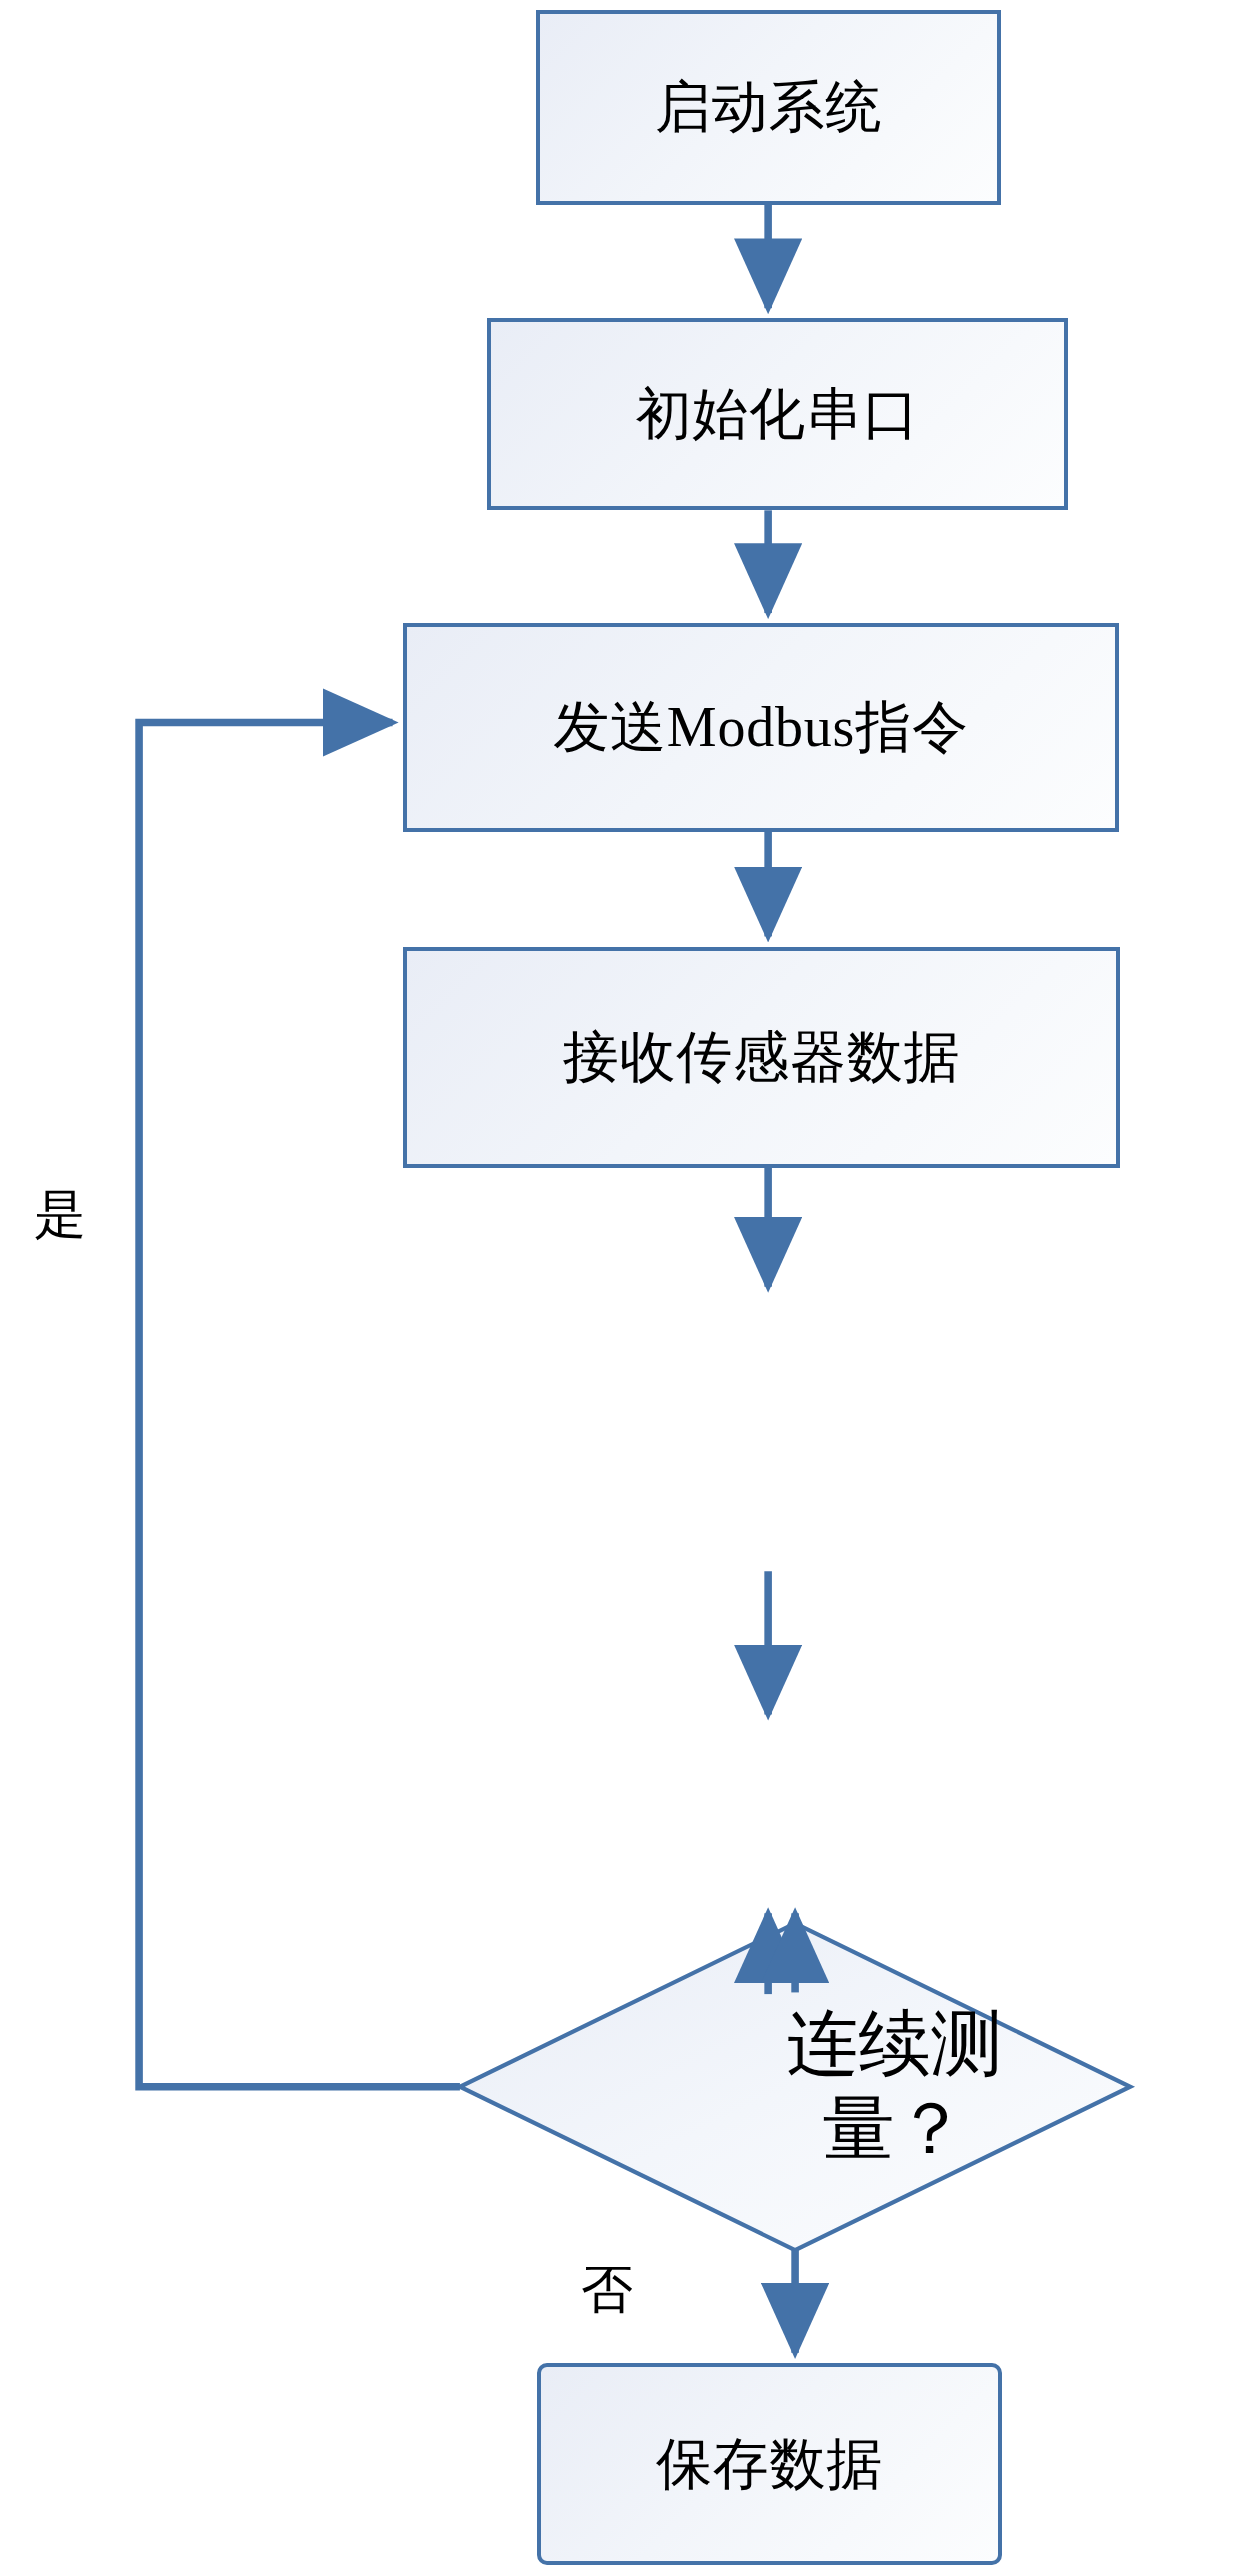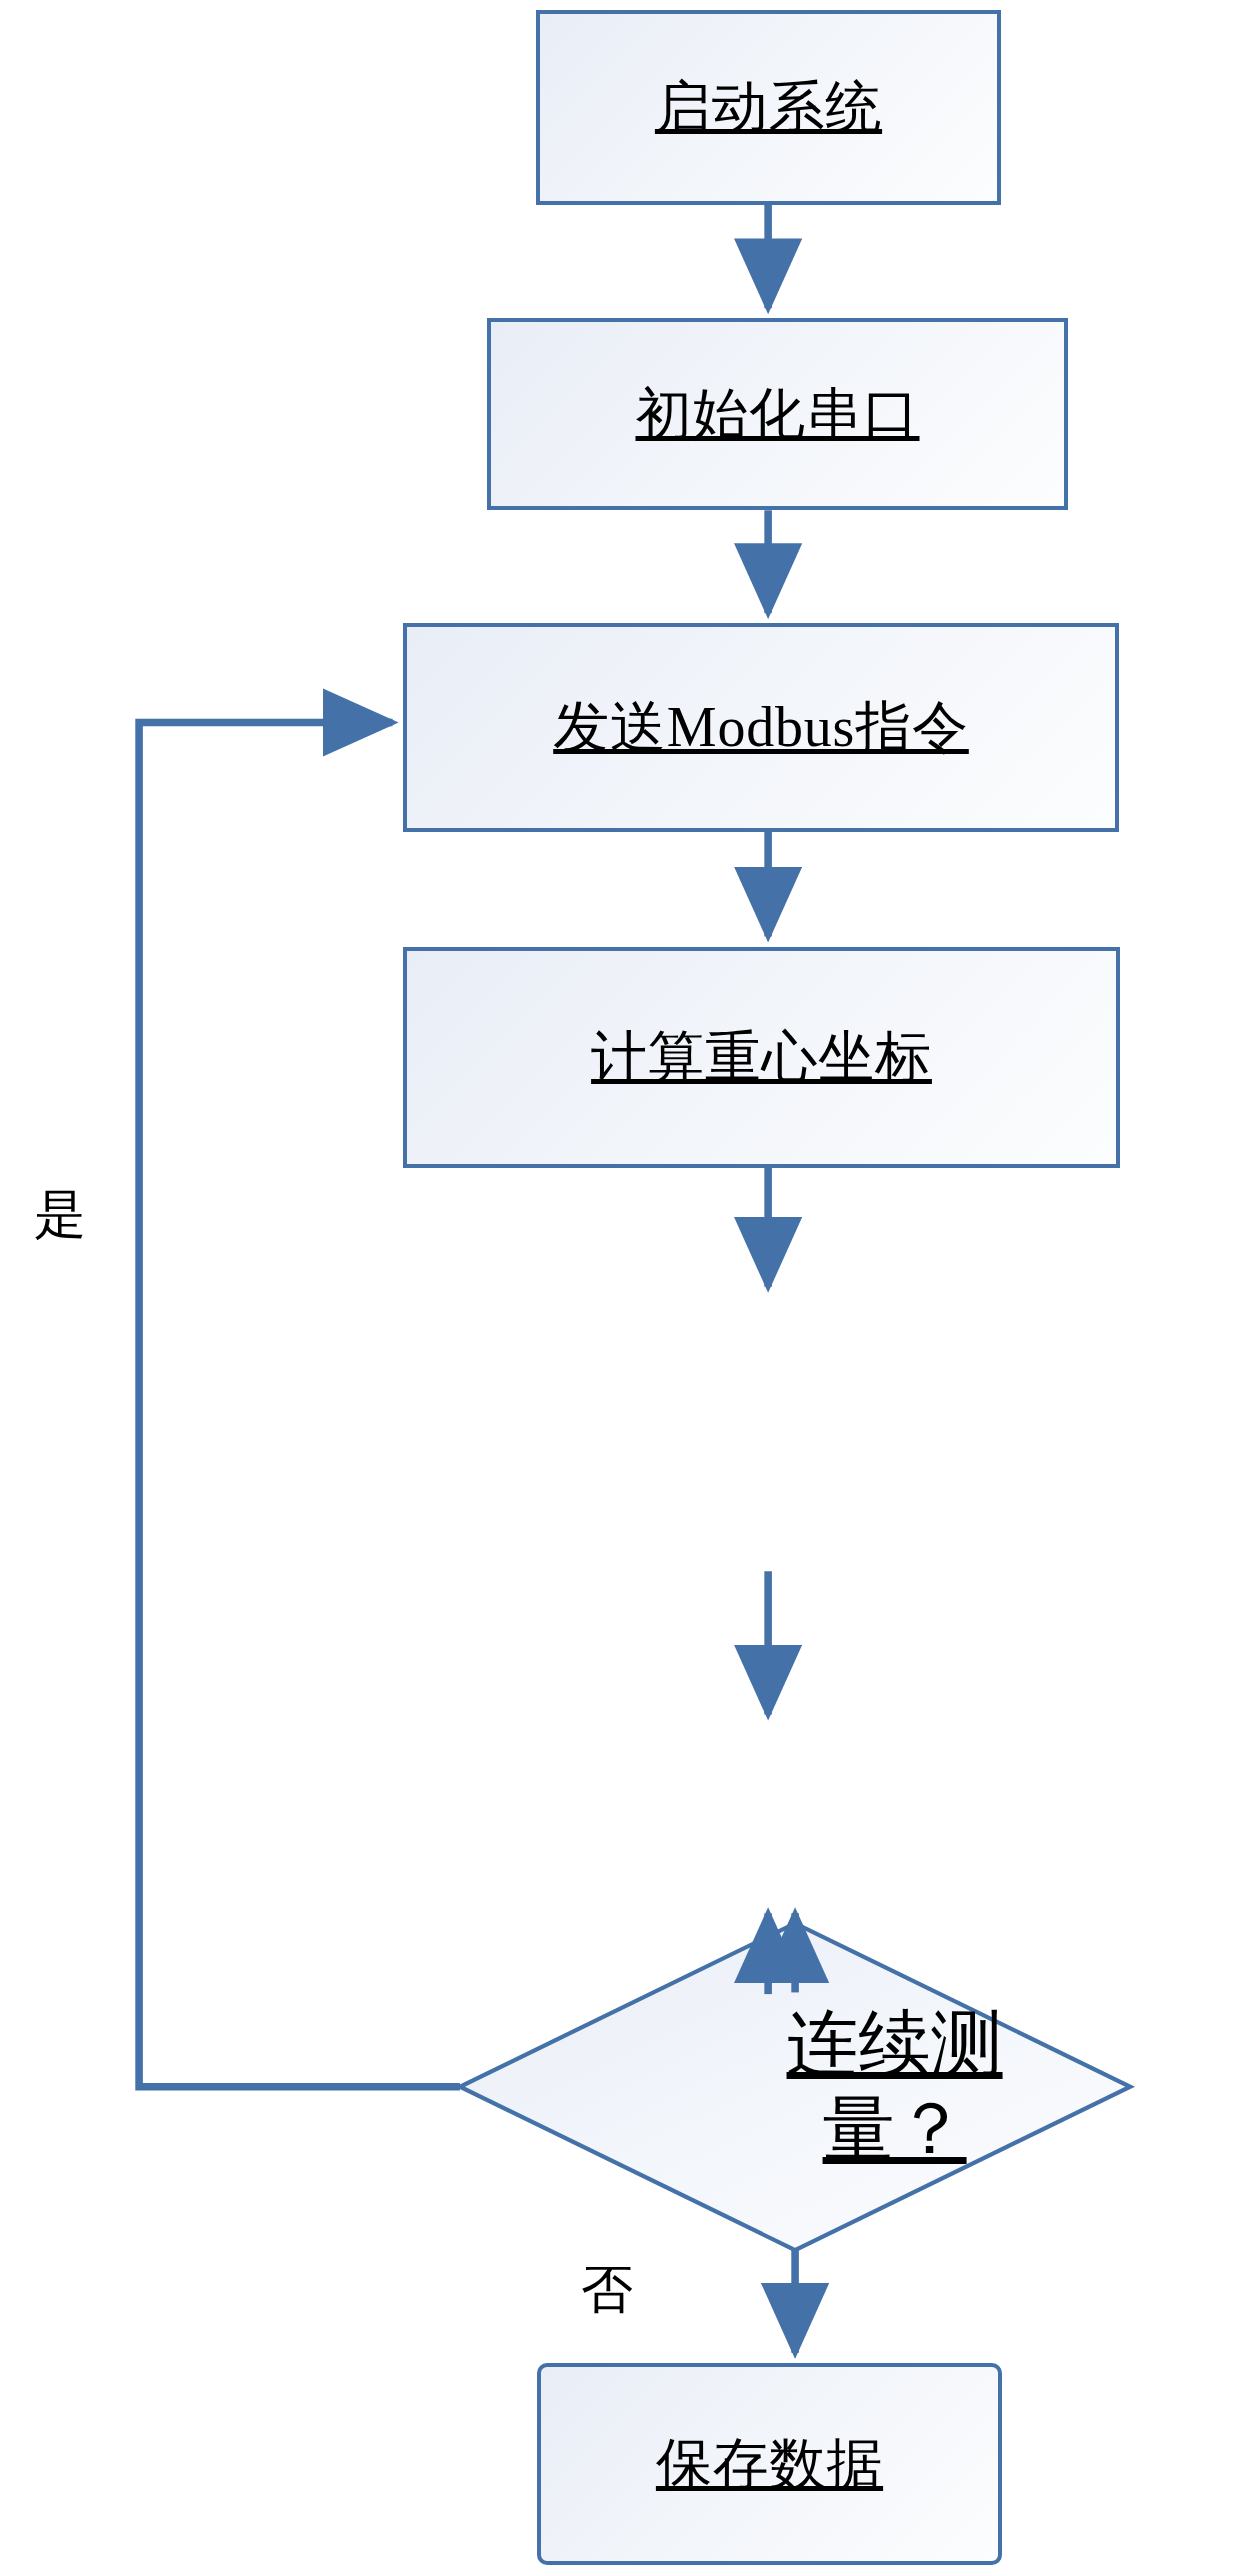--- a/index.html
+++ b/index.html
@@ -23,21 +23,20 @@
   }
   .node{
     position:absolute;
     box-sizing:border-box;
     display:flex;
     align-items:center;
     justify-content:center;
     text-align:center;
     color:#000000;
     line-height:1.12;
-    text-decoration:underline;
   }
   .proc{
     border:4.2px solid #4472A8;
     background:linear-gradient(135deg,#E9EDF6 0%,#F2F5FA 45%,#FCFDFE 100%);
     font-size:56px;
     letter-spacing:0.8px;
   }
   .decision{
     background:transparent;
     border:none;
@@ -115,21 +114,21 @@
 
   <div class="node proc" id="n-init">
     <span>初始化串口</span>
   </div>
 
   <div class="node proc" id="n-send">
     <span>发送Modbus指令</span>
   </div>
 
   <div class="node proc" id="n-recv">
-    <span>计算重心坐标</span>
+    <span>接收传感器数据</span>
   </div>
 
 
 
   <div class="node decision" id="n-decision">
     <div class="dtext">
       <div>连续测</div>
       <div>量？</div>
     </div>
   </div>

